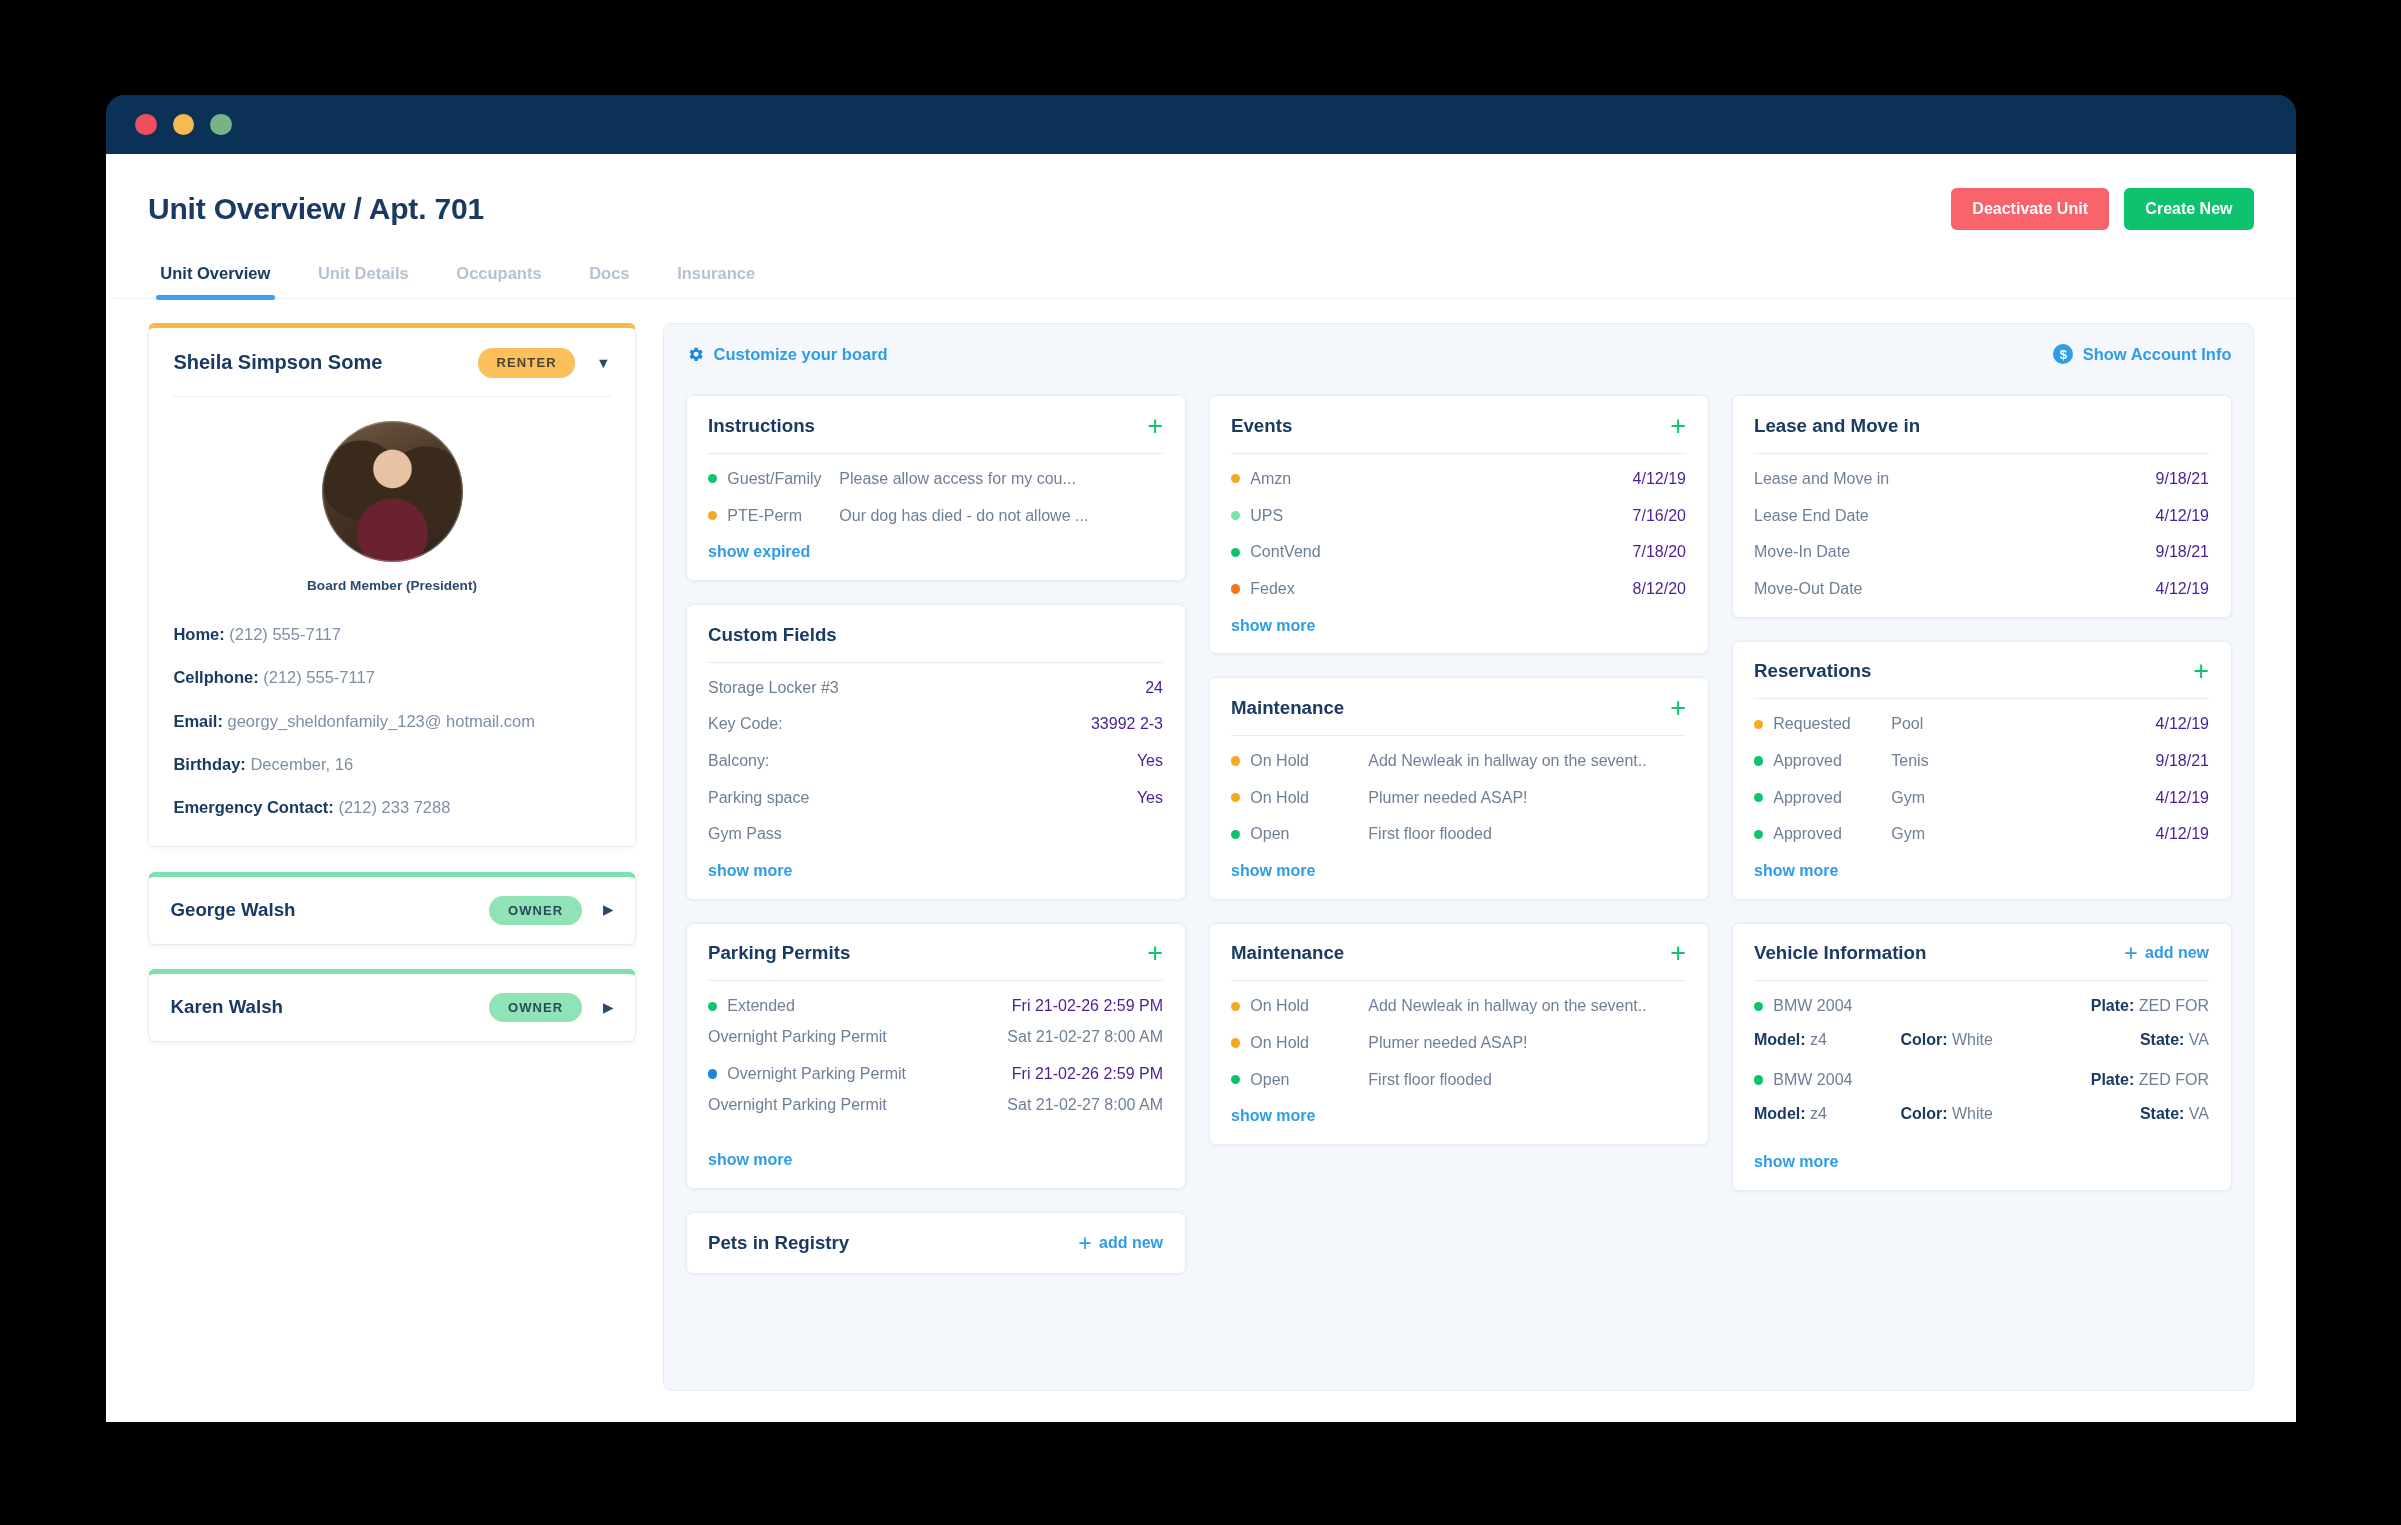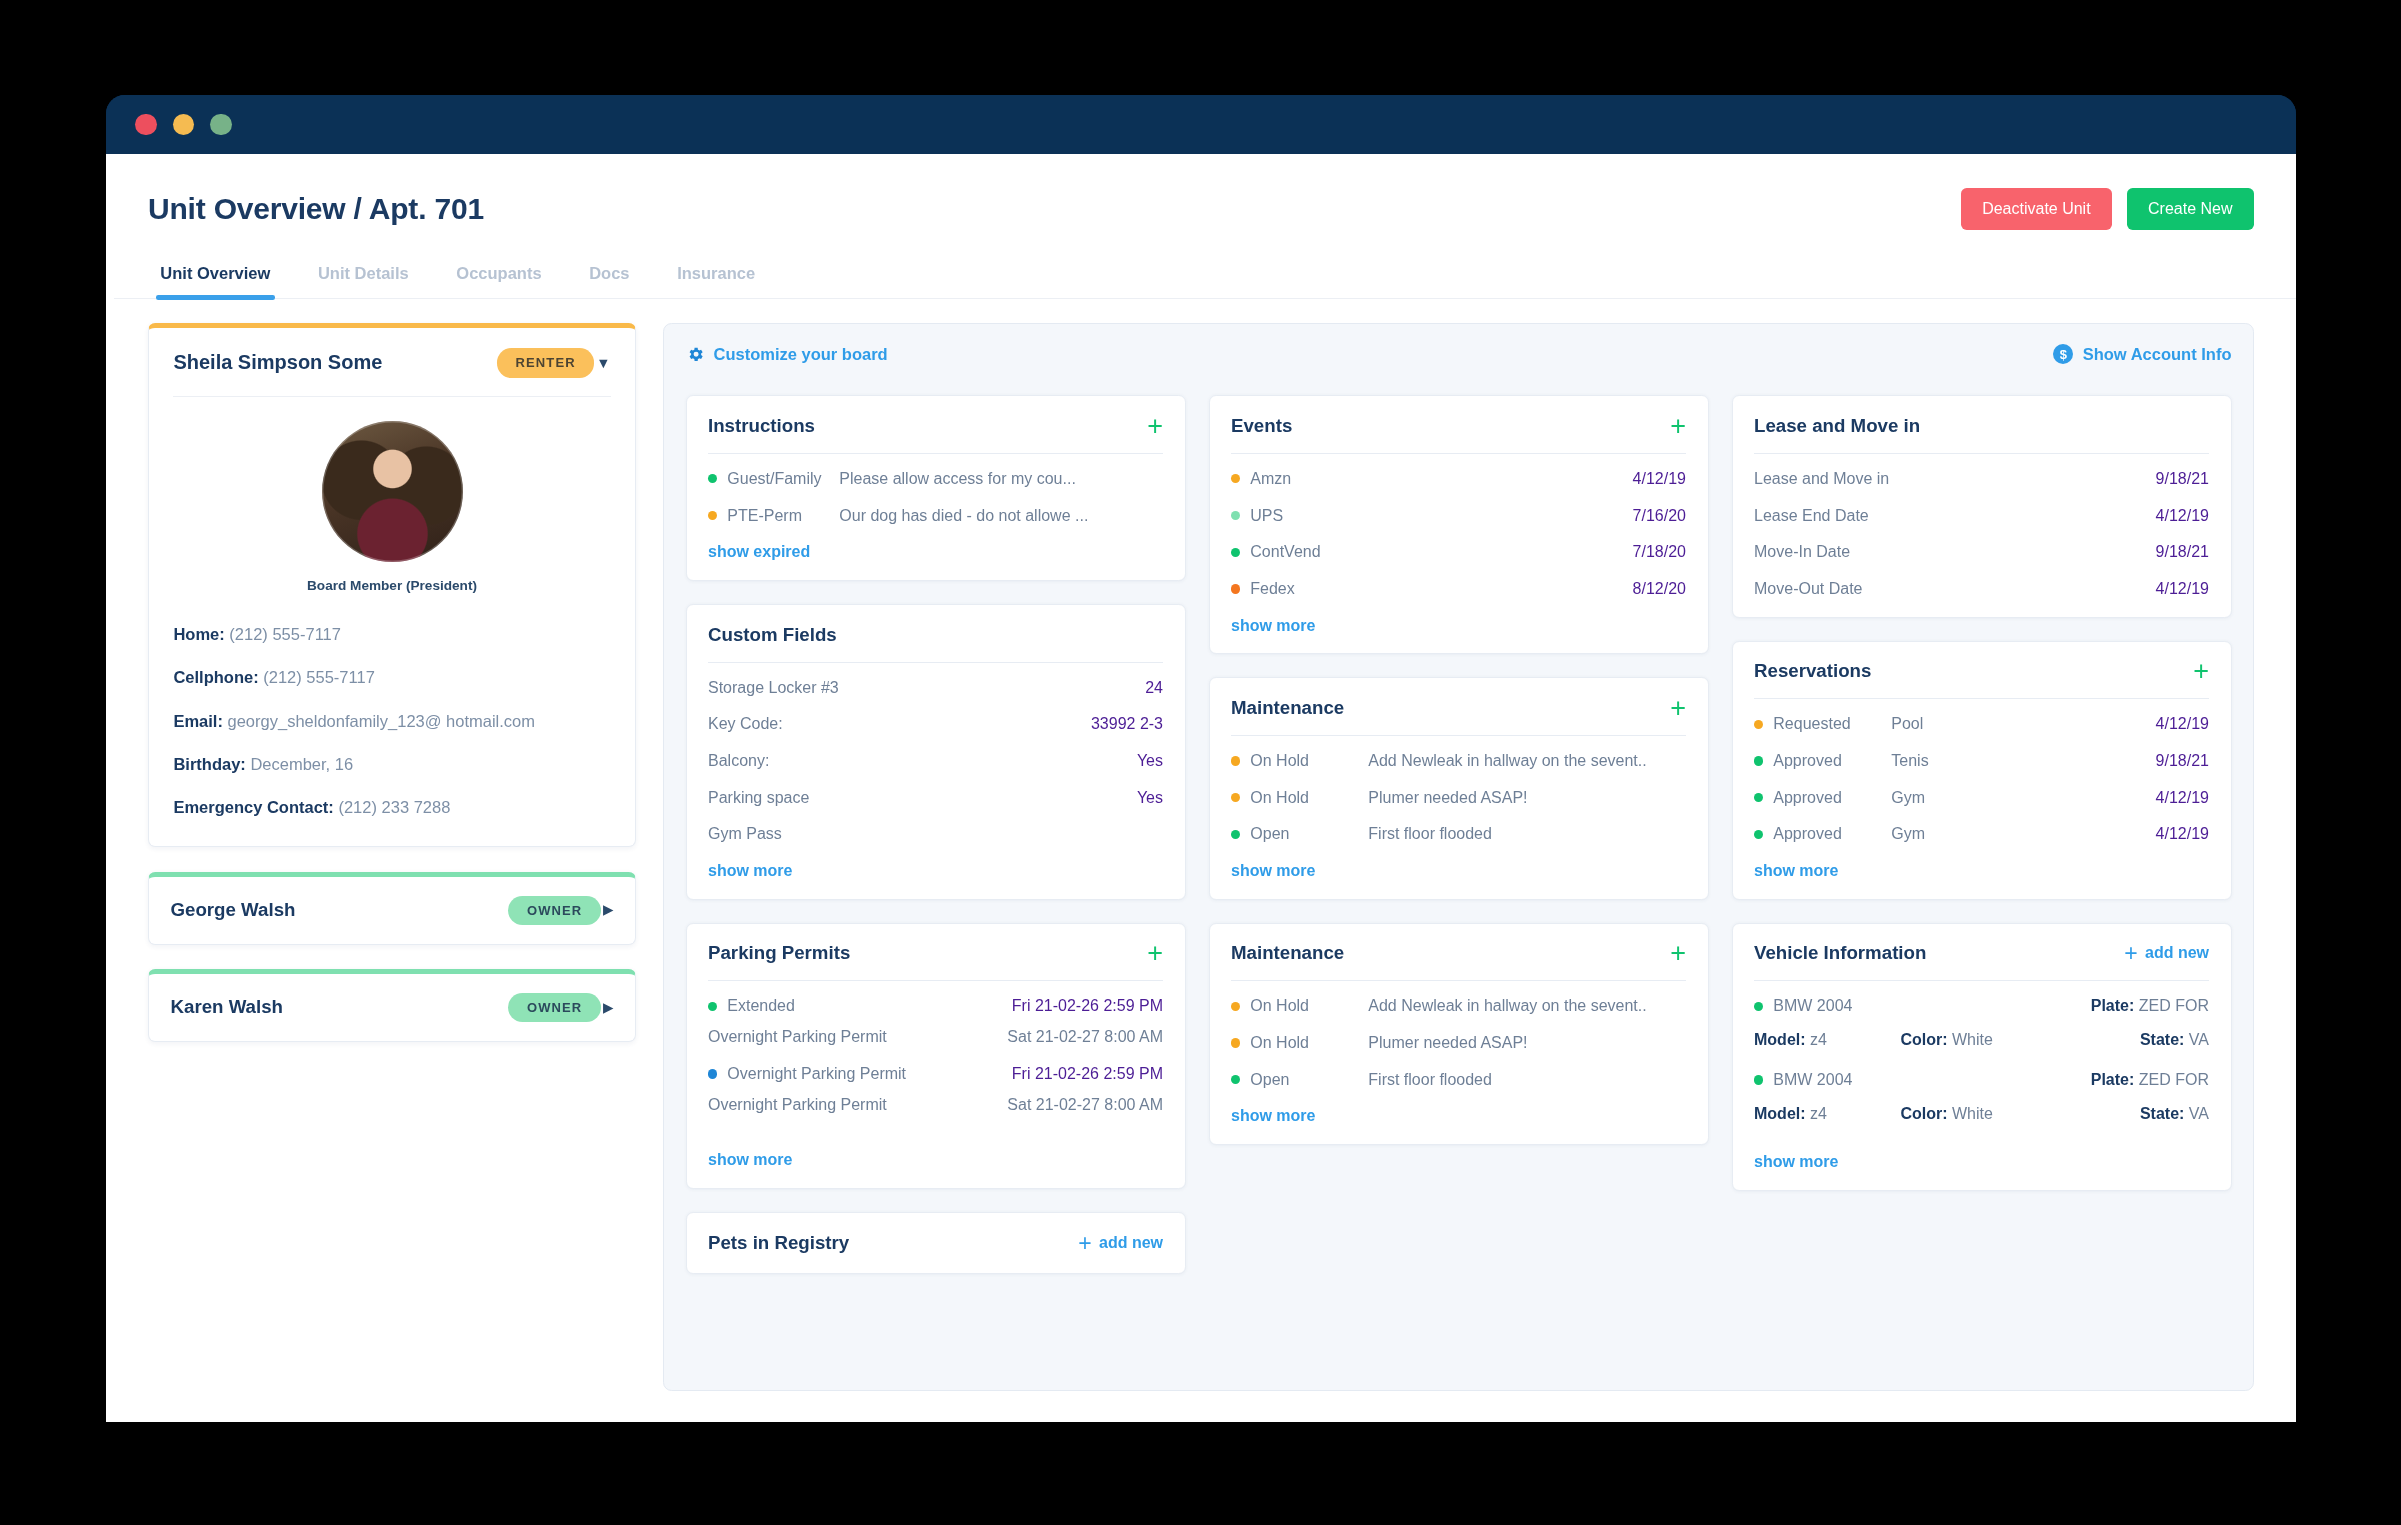--- a/index.html
+++ b/index.html
@@ -53,21 +53,21 @@
     font-weight: bold;
     color: #1b3a62;
     letter-spacing: -0.2px;
   }
   #header-actions { display: flex; gap: 14.4px; }
   .hdr-btn {
     border: none;
     border-radius: 5.7px;
     color: #ffffff;
     font-size: 16px;
-    font-weight: normal;
+    font-weight: bold;
     padding: 12.2px 21.5px;
     font-family: "Liberation Sans", sans-serif;
     cursor: pointer;
   }
   .hdr-btn.danger { background: #f8636c; }
   .hdr-btn.success { background: #0fc36e; }
 
   
   #tabs {
     display: flex;
@@ -128,21 +128,21 @@
     display: flex;
     align-items: center;
     justify-content: space-between;
     padding: 20px 24.4px 18.7px 24.4px;
   }
   .person-name {
     font-size: 20px;
     font-weight: bold;
     color: #1b3a62;
   }
-  .badge-wrap { display: flex; align-items: center; gap: 2px; }
+  .badge-wrap { display: flex; align-items: center; gap: 21px; }
   .badge {
     font-size: 13px;
     font-weight: bold;
     letter-spacing: 1.1px;
     padding: 7.2px 18.7px;
     border-radius: 14.4px;
   }
   .badge.renter { background: #fbc05b; color: #4d4432; }
   .badge.owner  { background: #8fe3b6; color: #2b4a5c; }
   .caret { color: #2b4a6b; font-size: 14.4px; line-height: 1; }

